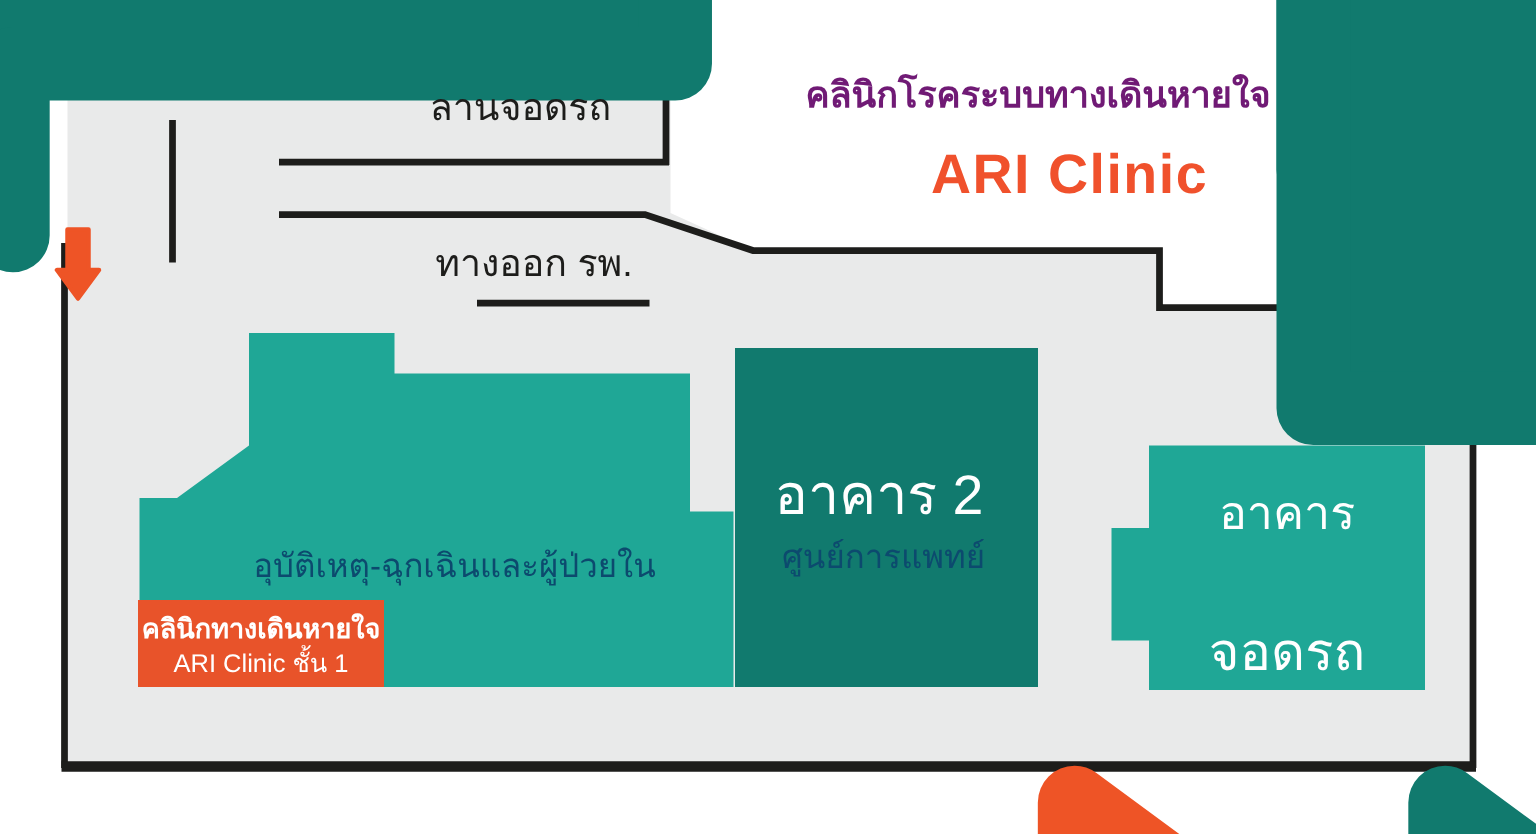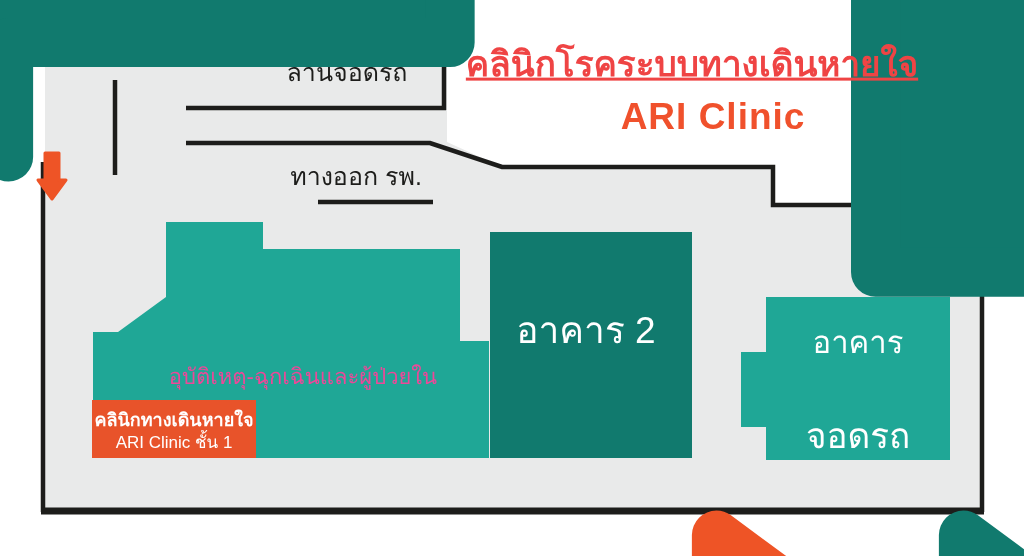--- a/index.html
+++ b/index.html
@@ -6,25 +6,25 @@
   .stage{
     position:relative;width:1024px;height:556px;background:#ffffff;overflow:hidden;
     font-family:"Liberation Sans","DejaVu Sans",sans-serif;
   }
   .stage svg{position:absolute;left:0;top:0;}
   .lbl{
     position:absolute;transform:translate(-50%,-50%);
     white-space:nowrap;text-align:center;line-height:1.05;
     font-family:"Liberation Sans","DejaVu Sans",sans-serif;
   }
-  .title1{color:#ef4444;font-size:35px;font-weight:bold;text-decoration:underline;}
+  .title1{color:#701a75;font-size:24px;font-weight:bold;}
   .title2{color:#F0512C;font-size:37px;font-weight:bold;letter-spacing:1px;}
   .black-lbl{color:#1D1D1B;font-size:25px;}
   .bldg-name{color:#ffffff;font-size:37px;}
-  .bldg-sub{color:#ec4899;font-size:22px;}
+  .bldg-sub{color:#0c4a6e;font-size:22px;}
   .park-lbl1{color:#ffffff;font-size:31px;}
   .park-lbl2{color:#ffffff;font-size:35px;}
   .ari1{color:#ffffff;font-size:18px;font-weight:bold;}
   .ari2{color:#ffffff;font-size:17px;}
   .arr-orange{color:#EE5426;}
   .arr-teal{color:#117A6E;}
 </style>
 </head>
 <body>
 
@@ -71,20 +71,21 @@
 
   <div class="lbl title1" style="left:692px;top:64px;">คลินิกโรคระบบทางเดินหายใจ</div>
   <div class="lbl title2" style="left:713px;top:117px;">ARI Clinic</div>
 
   <div class="lbl black-lbl" style="left:347px;top:72px;">ลานจอดรถ</div>
   <div class="lbl black-lbl" style="left:356px;top:176px;">ทางออก รพ.</div>
 
   <div class="lbl bldg-sub" style="left:303px;top:377px;">อุบัติเหตุ-ฉุกเฉินและผู้ป่วยใน</div>
 
   <div class="lbl bldg-name" style="left:586px;top:331px;">อาคาร 2</div>
+  <div class="lbl bldg-sub" style="left:589px;top:371px;">ศูนย์การแพทย์</div>
 
   <div class="lbl park-lbl1" style="left:858px;top:343px;">อาคาร</div>
   <div class="lbl park-lbl2" style="left:858px;top:420px;margin-top:16px;">จอดรถ</div>
 
   <div class="lbl ari1" style="left:174px;top:420px;">คลินิกทางเดินหายใจ</div>
   <div class="lbl ari2" style="left:174px;top:443px;">ARI Clinic ชั้น 1</div>
 
 </div>
 
 </body></html>

